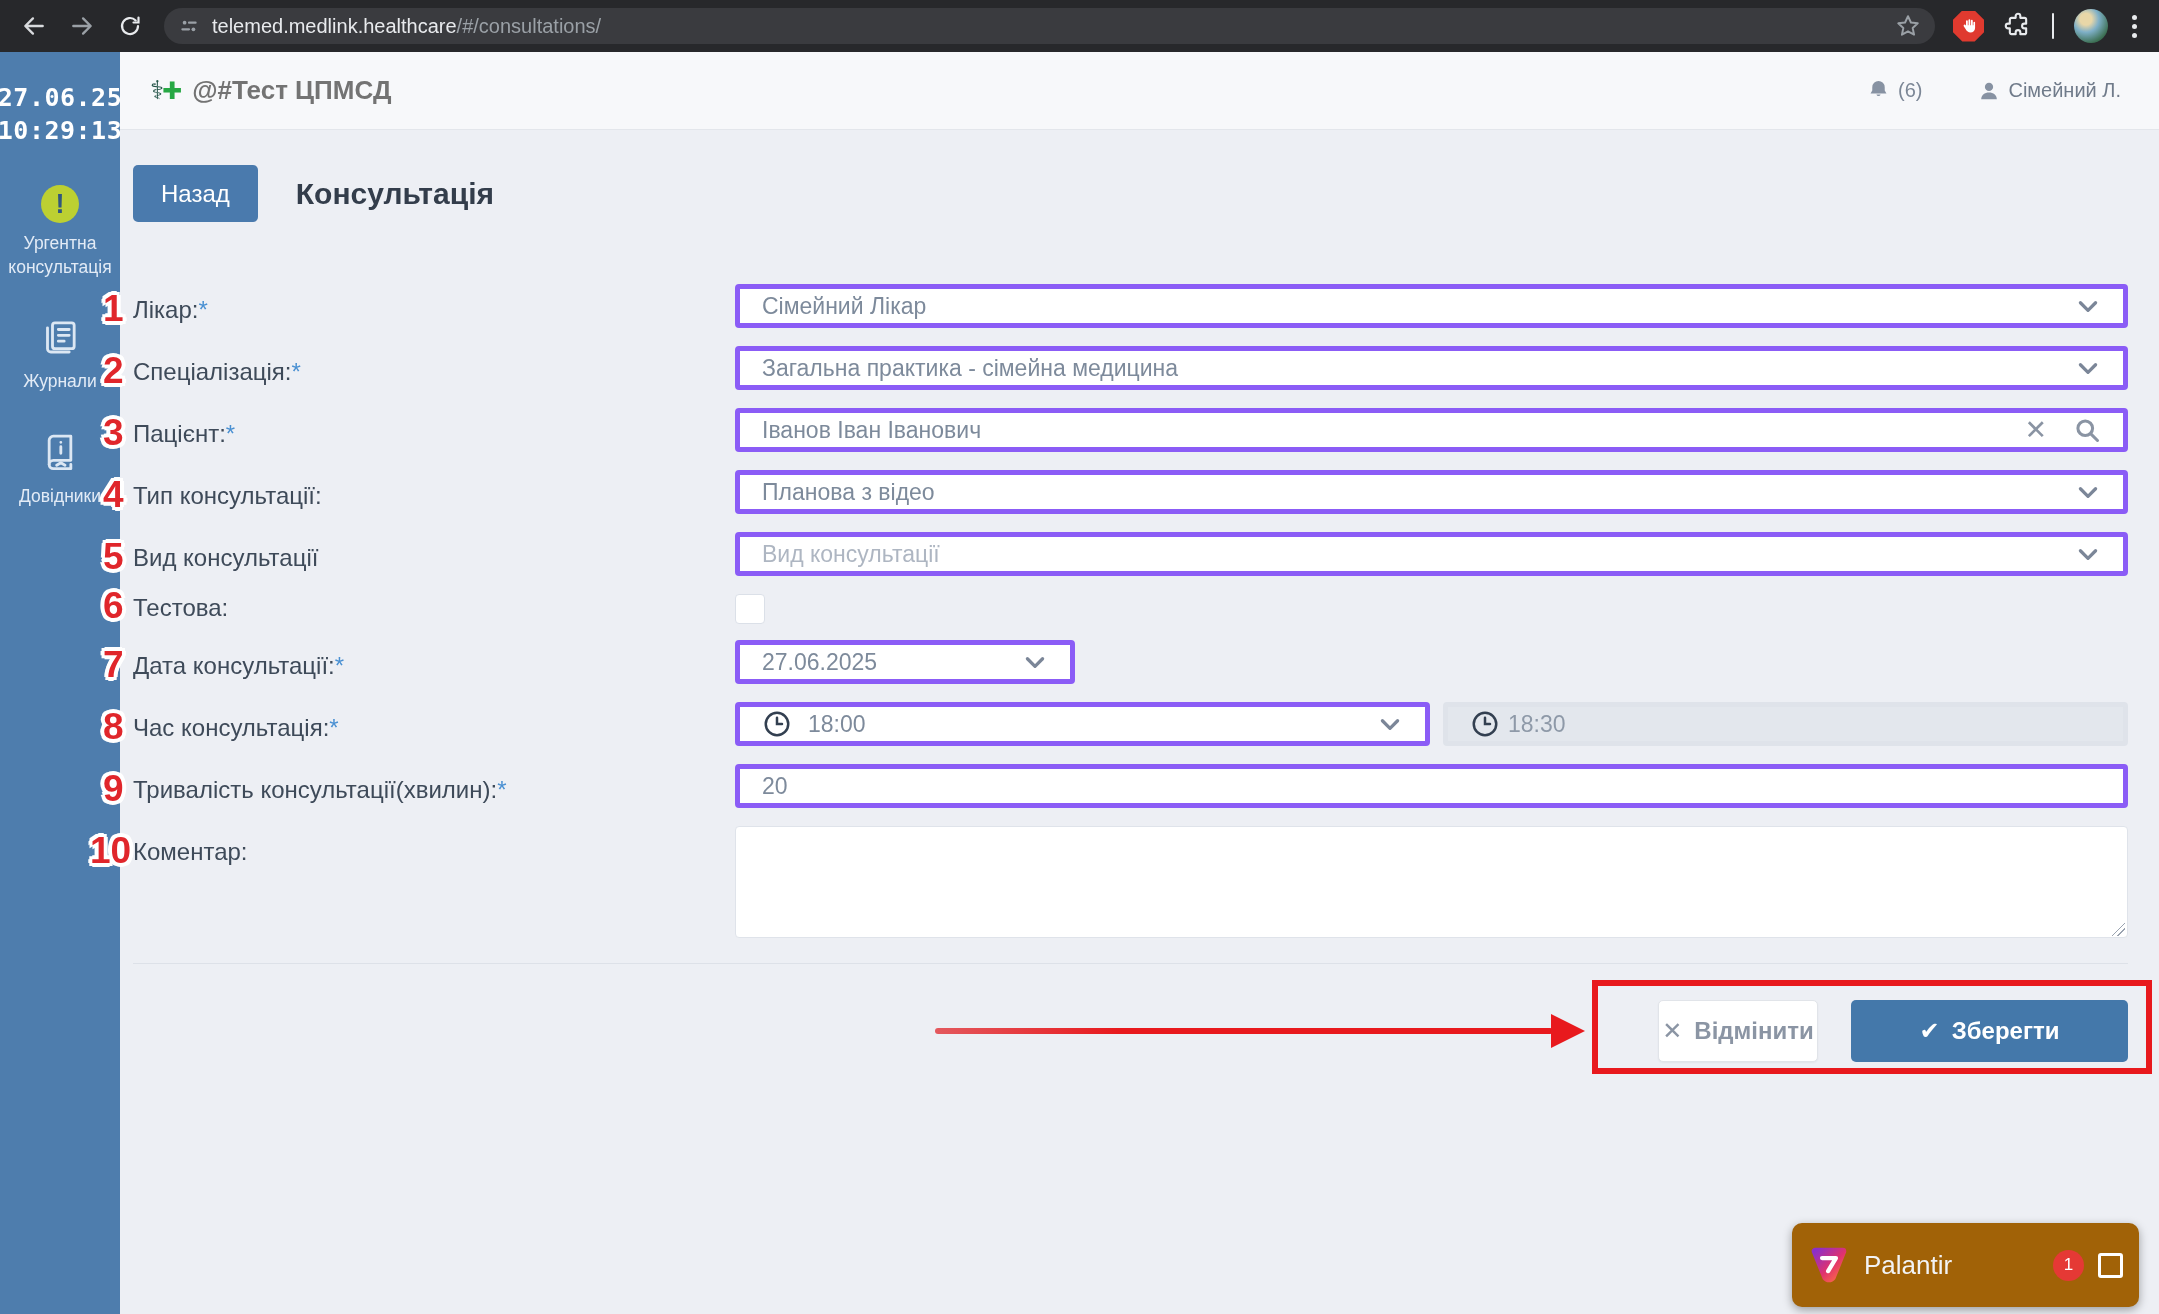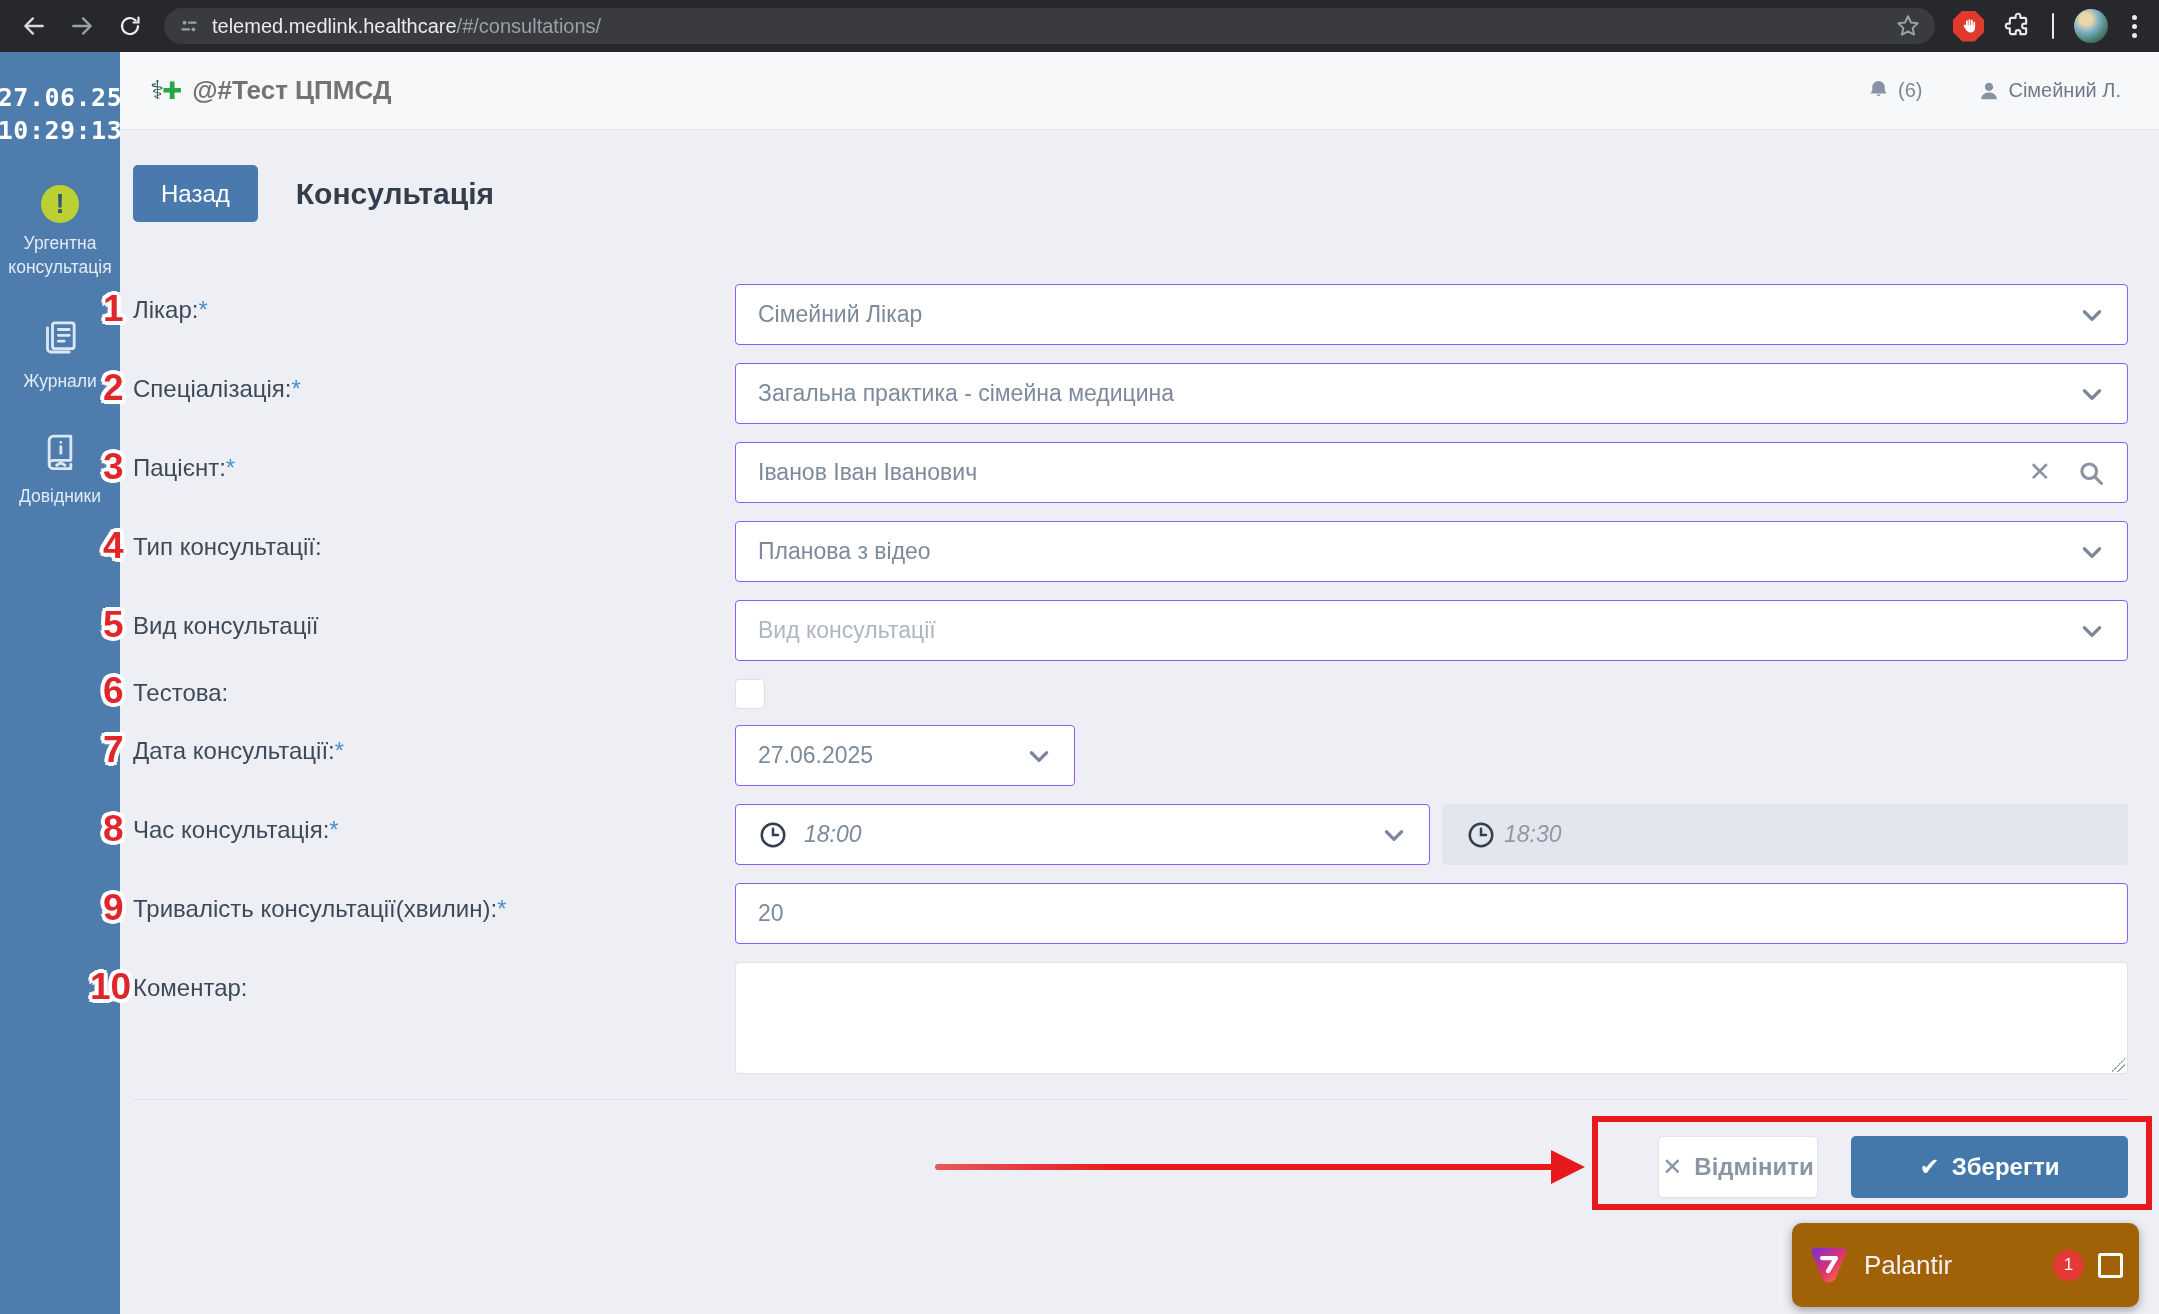--- a/index.html
+++ b/index.html
@@ -70,30 +70,30 @@
     height:57px; padding:0 28px; background:#4a7aad; color:#fff; font-size:24px;
     border:none; border-radius:5px; cursor:pointer; font-family:inherit;
   }
   .page-title{ font-size:30px; font-weight:600; color:#333d4b; }
 
   .frow{ display:flex; margin-bottom:18px; position:relative; }
   .frow .flabel{ width:602px; flex:0 0 602px; padding-top:12px; font-size:24px; color:#3e4a59; }
   .req{ color:#4a90d2; }
   .ffield{ flex:1; min-width:0; }
   .box{
-    height:61px; background:#fff; border:1px solid #8b5cf6; border-radius:4px;
+    height:38px; background:#fff; border:5px solid #8b5cf6; border-radius:4px;
     display:flex; align-items:center; padding:17px 22px; font-size:23px; color:#7d8a9b;
   }
   .box .chev{ margin-left:auto; flex:0 0 auto; display:flex; }
   .placeholder{ color:#aeb6c2; }
   .fieldicons{ margin-left:auto; display:flex; align-items:center; gap:26px; }
   .xclear{ font-size:27px; font-weight:bold; color:#8a94a3; line-height:1; cursor:pointer; }
   .checkbox{ width:30px; height:30px; background:#fff; border:1px solid #dbe0e8; border-radius:4px; cursor:pointer; }
   .date-box{ width:340px; flex:0 0 340px; cursor:pointer;}
-  .time-wrap{ display:flex; gap:13px; flex:1; min-width:0;font-style:italic;}
+  .time-wrap{ display:flex; gap:13px; flex:1; min-width:0;}
   .time-box{ flex:0 0 695px; width:695px; gap:16px; cursor:pointer;}
   .time-box .tval{ }
   .time-box-disabled{ flex:1; background:#e3e7ed; border-color:#dfe3ea; color:#8e99a8; gap:8px; }
   .textarea-wrap{ position:relative; flex:1; min-width:0;}
   textarea.comment{
     width:100%; height:112px; background:#fff; border:1px solid #dfe3ea; border-radius:4px;
     resize:none; font-family:inherit; font-size:23px; color:#7d8a9b; padding:10px 22px;
   }
   .resize-grip{ position:absolute; right:3px; bottom:6px; width:14px; height:14px; pointer-events:none;
     background:

